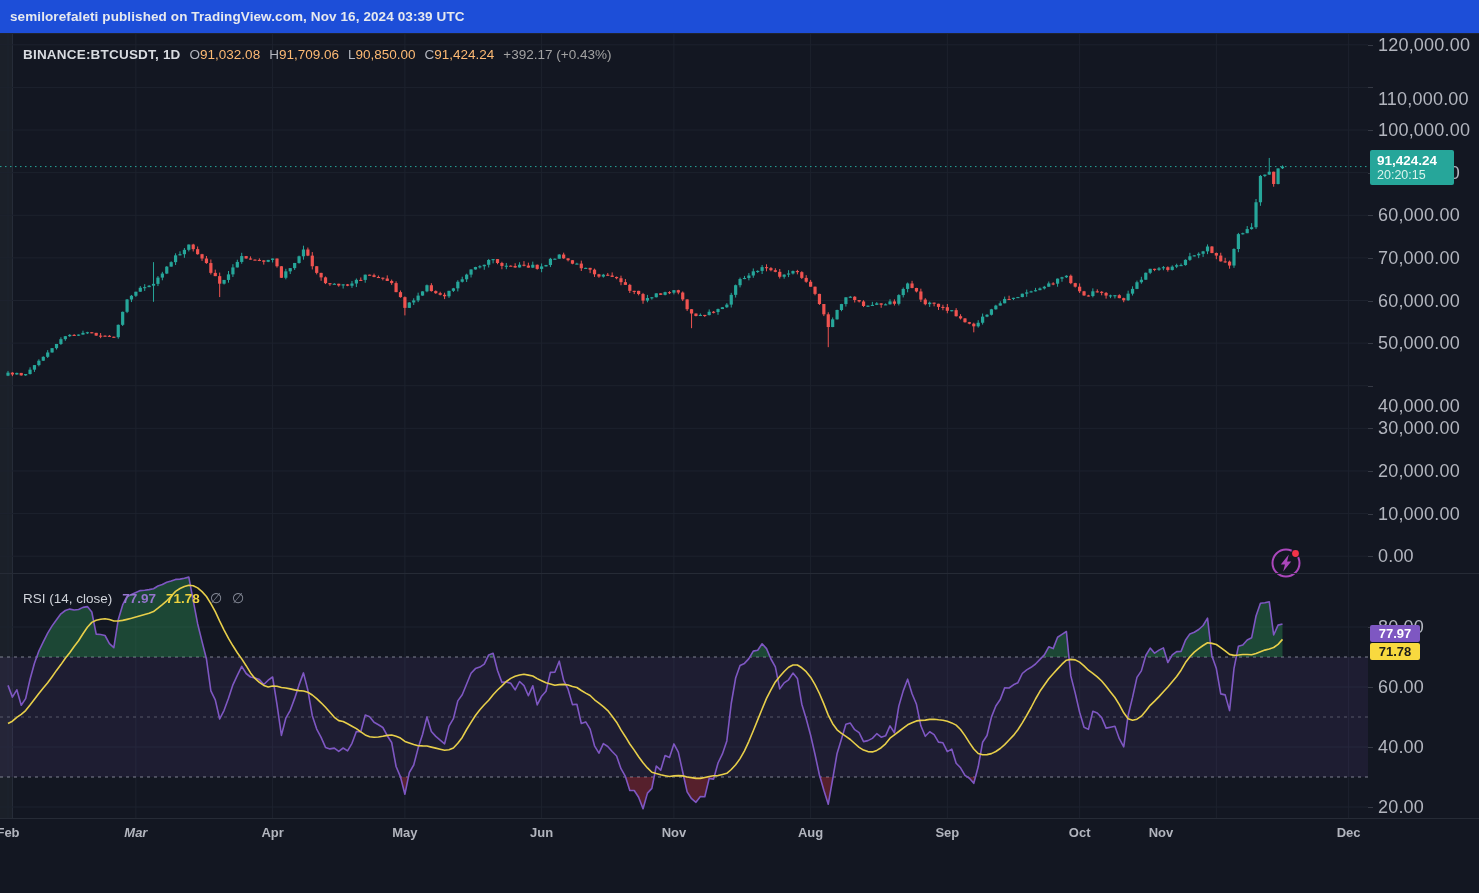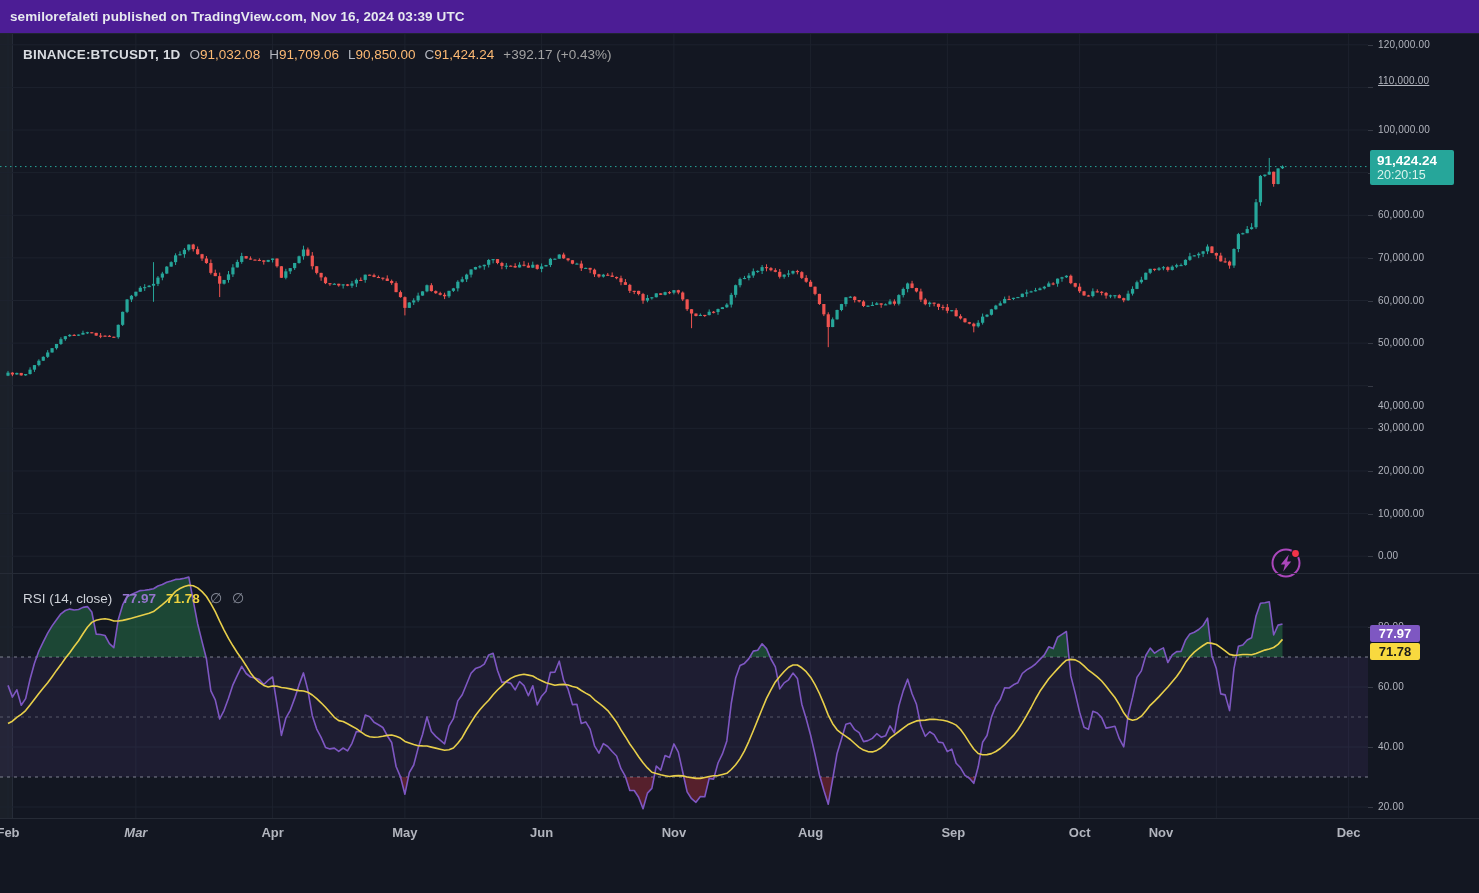--- a/index.html
+++ b/index.html
@@ -2,21 +2,21 @@
 <html><head>
 <meta charset="utf-8">
 <style>
   html,body{margin:0;padding:0;background:#0d1017;}
   .page{
     position:relative; width:1479px; height:893px; overflow:hidden;
     background:#131722; font-family:"Liberation Sans","DejaVu Sans",sans-serif;
     -webkit-font-smoothing:antialiased; color:#d1d4dc;
   }
   
-  .attribution{position:absolute;left:0;top:0;width:100%;height:33px;background:#4c1d95;z-index:30;}
+  .attribution{position:absolute;left:0;top:0;width:100%;height:33px;background:#1d4ed8;z-index:30;}
   .attribution span{position:absolute;left:10px;top:9px;font-size:13.5px;font-weight:bold;color:#e6e9ef;letter-spacing:.1px;}
   .hline{position:absolute;left:0;width:100%;height:1px;background:#1f2430;z-index:25;}
   .left-sliver{position:absolute;left:0;top:0;width:12px;height:848px;background:#1b2029;border-right:1px solid #262c38;z-index:1;}
   
   .price-pane{position:absolute;left:0;top:33px;width:1368px;height:540px;z-index:2;}
   .rsi-pane{position:absolute;left:0;top:573px;width:1368px;height:245px;z-index:2;}
   svg.pane-svg{position:absolute;left:0;top:0;display:block;}
   
   .legend{position:absolute;left:23px;top:14px;display:flex;align-items:center;gap:9px;font-size:13.5px;z-index:10;white-space:nowrap;}
   .legend .sym{color:#d8dbe0;font-weight:bold;letter-spacing:.2px;}
@@ -24,21 +24,21 @@
   .legend .ohlc b{font-weight:normal;color:#fdba74;}
   .legend .chg{color:#a3a3a3;}
   .rsi-legend{position:absolute;left:23px;top:17px;display:flex;align-items:center;gap:10px;font-size:13.5px;z-index:10;white-space:nowrap;}
   .rsi-legend .t{color:#cfd2d9;}
   .rsi-legend .v1{color:#9575cd;font-weight:bold;}
   .rsi-legend .v2{color:#edd23f;font-weight:bold;}
   .rsi-legend .es{color:#868b98;font-size:14px;}
   
   .price-axis{position:absolute;left:1369px;top:33px;width:110px;height:815px;background:#131722;z-index:20;}
   .axis-label{position:absolute;left:0;width:100%;height:16px;line-height:16px;padding-left:9px;box-sizing:border-box;
-    font-size:10px;color:#b2b5be;letter-spacing:.2px;}
+    font-size:18px;color:#b2b5be;letter-spacing:.2px;}
   .axis-tick{position:absolute;left:-1px;width:5px;height:1px;background:#363a45;}
   .badge{position:absolute;left:1px;border-radius:2px;z-index:5;box-sizing:border-box;}
   .badge.price{width:84px;padding:3px 0 3px 7px;background:#26a69a;color:#fff;}
   .badge.price .p{font-size:13.5px;font-weight:bold;line-height:15px;}
   .badge.price .cd{font-size:12.5px;line-height:14px;color:#d9f3ec;}
   .badge.rsi1{width:50px;height:17px;line-height:17px;background:#7e57c2;color:#fff;font-size:13px;font-weight:bold;text-align:center;}
   .badge.rsi2{width:50px;height:17px;line-height:17px;background:#f8d93f;color:#1c1c1c;font-size:13px;font-weight:bold;text-align:center;}
   
   .time-axis{position:absolute;left:0;top:818px;width:1412px;height:30px;overflow:hidden;background:#131722;z-index:15;border-right:1px solid #262b36;}
   .time-label{position:absolute;top:7px;transform:translateX(-50%);font-size:13px;font-weight:bold;color:#b2b5be;}
@@ -736,21 +736,21 @@
   <div class="price-axis" id="price-axis">
     <div class="badge price" id="price-badge" style="top: 116.58px;">
       <div class="p">91,424.24</div>
       <div class="cd">20:20:15</div>
     </div>
     <div class="badge rsi1" id="rsi-badge-1" style="top: 591.59px;">77.97</div>
     <div class="badge rsi2" id="rsi-badge-2" style="top: 610.16px;">71.78</div>
   <div class="axis-tick" style="top: 11.8px;"></div>
       <div class="axis-label" style="top: 3.8px;">120,000.00</div>
       <div class="axis-tick" style="top: 54.4167px;"></div>
-      <div class="axis-label" style="top: 40px; text-decoration: underline;">110,000.00</div>
+      <div class="axis-label" style="top: 58px;">110,000.00</div>
       <div class="axis-tick" style="top: 97.0333px;"></div>
       <div class="axis-label" style="top: 89.0333px;">100,000.00</div>
       <div class="axis-tick" style="top: 139.65px;"></div>
       <div class="axis-label" style="top: 131.65px;">90,000.00</div>
       <div class="axis-tick" style="top: 182.267px;"></div>
       <div class="axis-label" style="top: 174.267px;">60,000.00</div>
       <div class="axis-tick" style="top: 224.883px;"></div>
       <div class="axis-label" style="top: 216.883px;">70,000.00</div>
       <div class="axis-tick" style="top: 267.5px;"></div>
       <div class="axis-label" style="top: 259.5px;">60,000.00</div>
@@ -777,20 +777,20 @@
     </div>
 
   <div class="time-axis" id="time-axis">
       <div class="time-label" style="left: 8px;">Feb</div>
       <div class="time-label" style="left: 135.89px; font-style: italic;">Mar</div>
       <div class="time-label" style="left: 272.6px;">Apr</div>
       <div class="time-label" style="left: 404.9px;">May</div>
       <div class="time-label" style="left: 541.61px;">Jun</div>
       <div class="time-label" style="left: 673.91px;">Nov</div>
       <div class="time-label" style="left: 810.62px;">Aug</div>
-      <div class="time-label" style="left: 947.33px; margin-left: 6px;">Sep</div>
+      <div class="time-label" style="left: 947.33px;">Sep</div>
       <div class="time-label" style="left: 1079.63px;">Oct</div>
       <div class="time-label" style="left: 1161px;">Nov</div>
       <div class="time-label" style="left: 1348.64px;">Dec</div>
     </div>
   <div class="axis-corner"></div>
 
 </div>
 
 </body></html>

